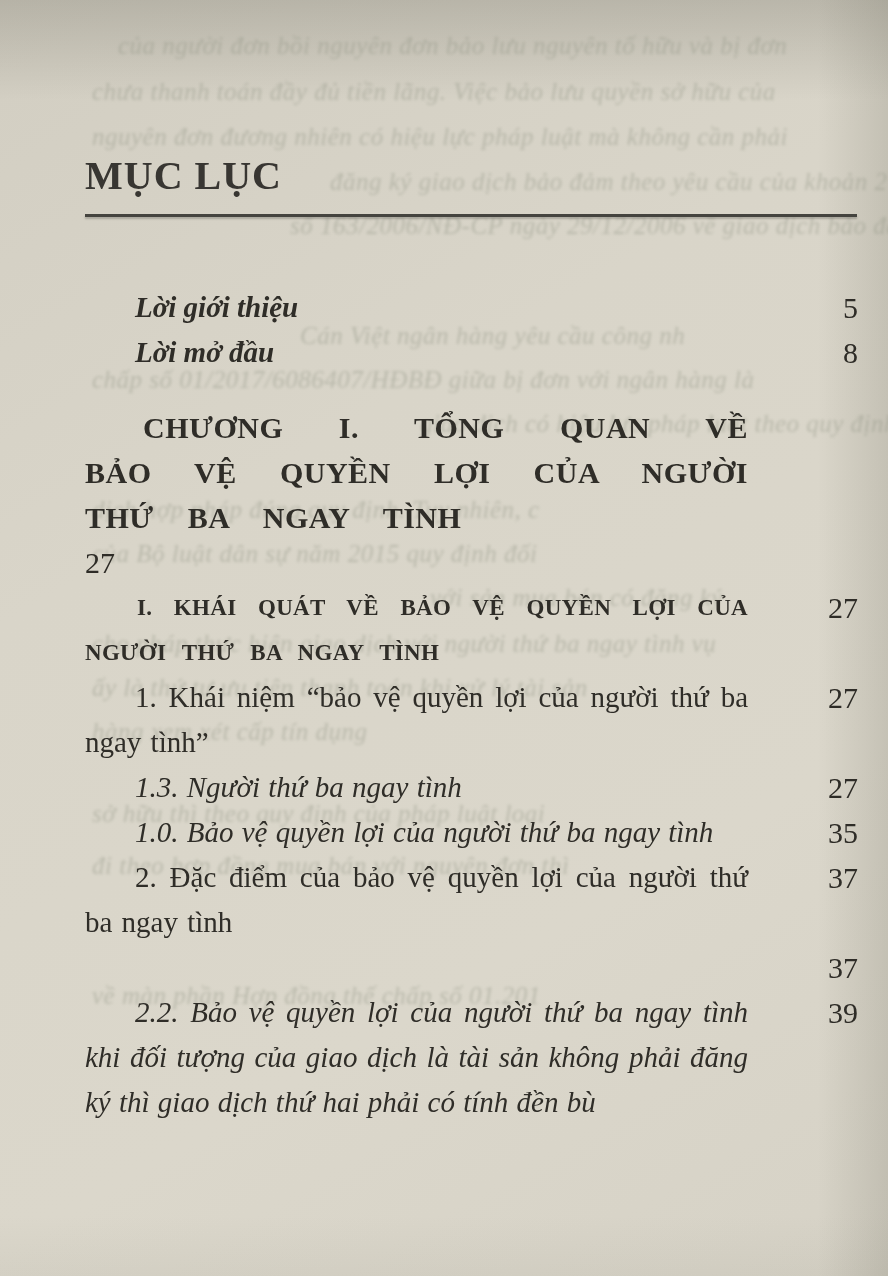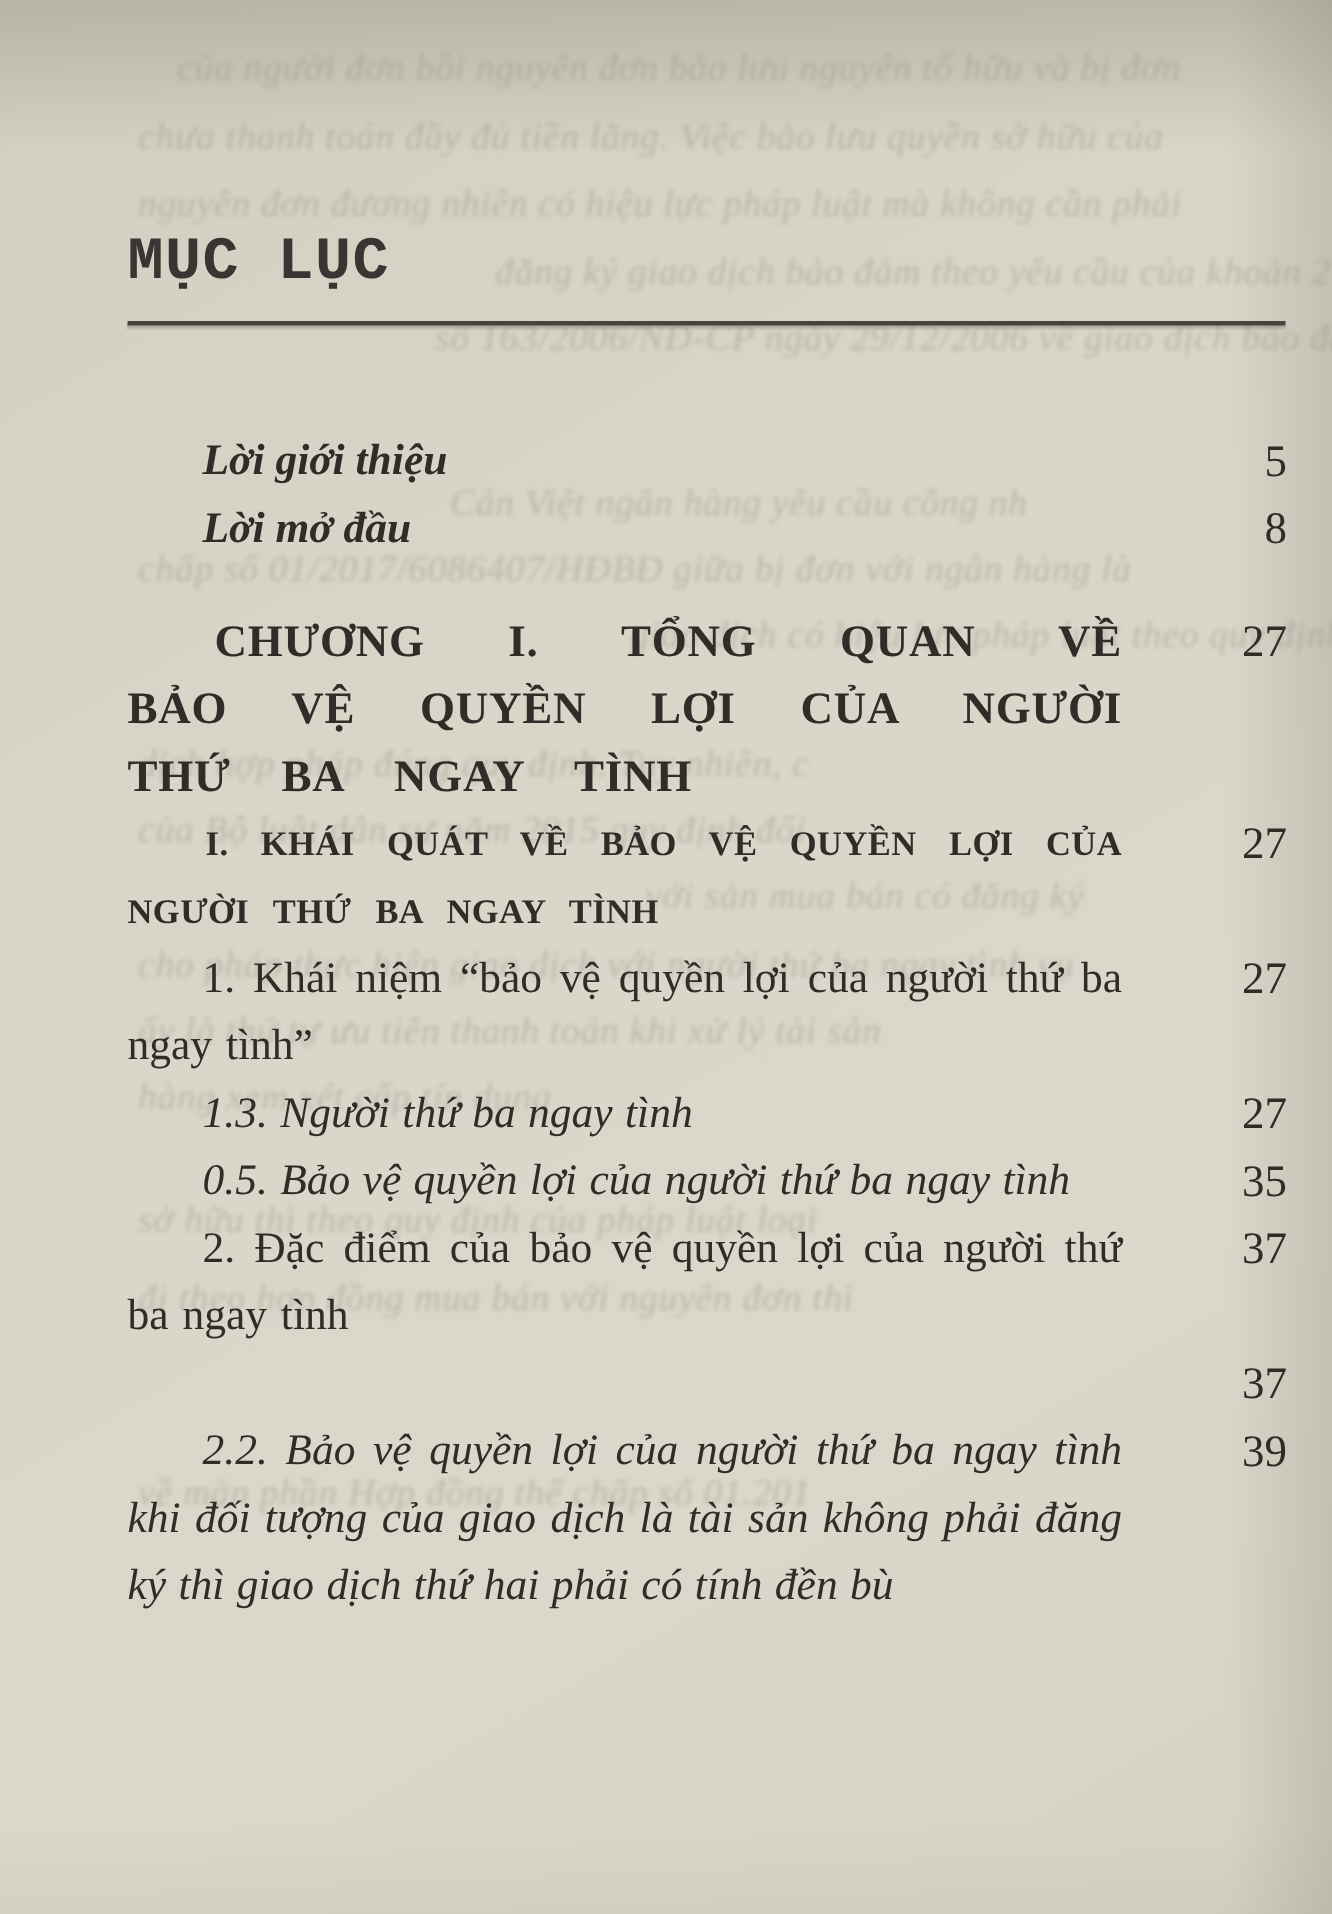--- a/index.html
+++ b/index.html
@@ -23,21 +23,21 @@
     font-size:25px;
     font-style:italic;
     color:#8f9383;
     opacity:0.42;
     filter:blur(1.4px);
     white-space:nowrap;
     letter-spacing:0.5px;
   }
   .content{position:relative;padding:0 30px 0 85px;}
   .title{
-    font-family:Liberation Mono, monospace;
+    font-family:Liberation Serif, serif;
     font-weight:700;
     font-size:40px;
     letter-spacing:1px;
     color:#383632;
     margin:152px 0 0 0;
     line-height:48px;
   }
   .rule{
     height:3px;background:#45443f;border:none;margin:14px 0 0 0;
     width:772px;box-shadow:0 2px 2px rgba(90,88,80,0.35);
@@ -52,21 +52,21 @@
     text-indent:50px;
   }
   .entry-page{
     flex:1;
     text-align:right;
     font-size:30px;
     line-height:45px;
     color:#2e2c27;
   }
   .front .entry-text{font-weight:700;font-style:italic;}
-  .chapter{margin-top:30px;}
+  .chapter{margin-top:30px;flex-direction:column;}
   .chapter .entry-text{font-weight:700;font-size:30px;word-spacing:26px;text-indent:58px;letter-spacing:0.5px;}
   .section .entry-text{font-weight:700;font-size:23px;word-spacing:10px;text-indent:52px;letter-spacing:0.3px;}
   .item .entry-text{font-weight:400;word-spacing:2px;}
   .sub .entry-text{font-style:italic;word-spacing:1px;}
 </style>
 </head>
 <body>
 
 <div class="page">
 
@@ -120,21 +120,21 @@
         <div class="entry-text">1. Khái niệm “bảo vệ quyền lợi của người thứ ba ngay tình”</div>
         <div class="entry-page">27</div>
       </div>
 
       <div class="row sub">
         <div class="entry-text">1.3. Người thứ ba ngay tình</div>
         <div class="entry-page">27</div>
       </div>
 
       <div class="row sub">
-        <div class="entry-text">0.5. Bảo vệ quyền lợi của người thứ ba ngay tình</div>
+        <div class="entry-text">1.0. Bảo vệ quyền lợi của người thứ ba ngay tình</div>
         <div class="entry-page">35</div>
       </div>
 
       <div class="row item">
         <div class="entry-text">2. Đặc điểm của bảo vệ quyền lợi của người thứ ba ngay tình</div>
         <div class="entry-page">37</div>
       </div>
 
       <div class="row sub">
         <div class="entry-page">37</div>

